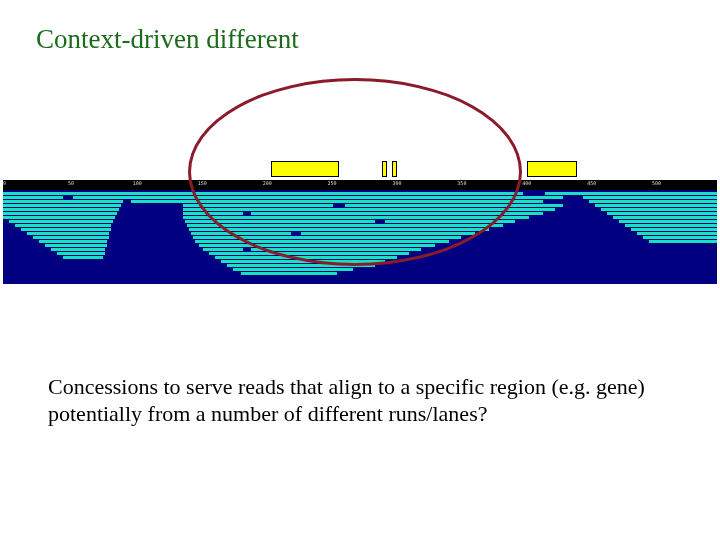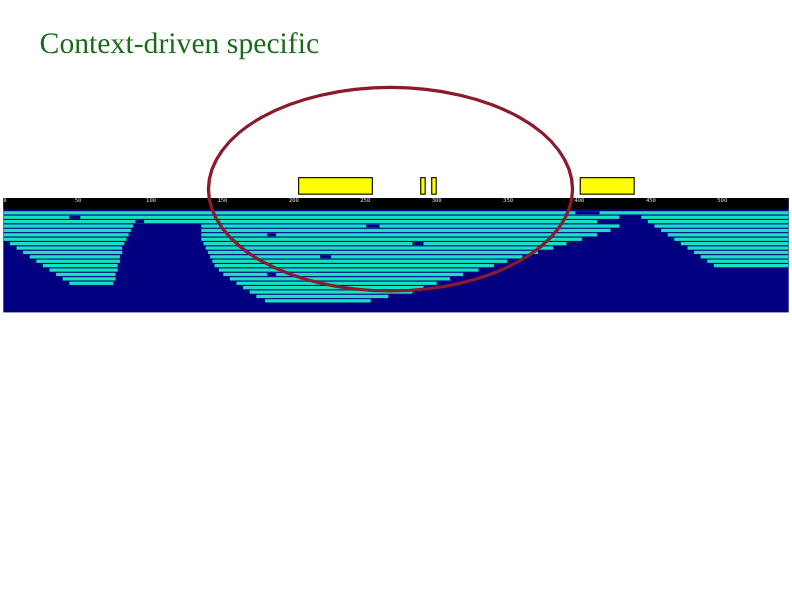--- a/index.html
+++ b/index.html
@@ -18,21 +18,21 @@
   .reads { position: absolute; left: 0; top: 12px; width: 714px; }
   .read { position: absolute; height: 3px; background: #19e0bf; }
   .read .gap { position: absolute; top: 0; height: 3px; background: #000080; }
   .ellipse { position: absolute; left: 188px; top: -42px; width: 334px; height: 188px; border: 3px solid #8b1a2b; border-radius: 50%; background: transparent; }
   .caption { position: absolute; left: 48px; top: 374px; width: 632px; font-size: 22px; color: #000; line-height: 1.22; }
 </style>
 </head>
 <body>
 
 <div class="slide">
-  <div class="title">Context-driven specific</div>
+  <div class="title">Context-driven different</div>
 
   <div class="vizwrap">
     <div class="yellowbox yb1"></div>
     <div class="yellowbox yb2"></div>
     <div class="yellowbox yb3"></div>
     <div class="yellowbox yb4"></div>
 
     <div class="alignpanel">
       <div class="rule" id="rule">
           <span style="left: 0px;">0</span>
@@ -110,13 +110,14 @@
           <div class="read" style="top: 68px; left: 218px; width: 164px;"></div>
           <div class="read" style="top: 72px; left: 224px; width: 148px;"></div>
           <div class="read" style="top: 76px; left: 230px; width: 120px;"></div>
           <div class="read" style="top: 80px; left: 238px; width: 96px;"></div>
         </div>
     </div>
 
     <div class="ellipse"></div>
   </div>
 
+  <div class="caption">Concessions to serve reads that align to a specific region (e.g. gene) potentially from a number of different runs/lanes?</div>
 </div>
 
 </body></html>

